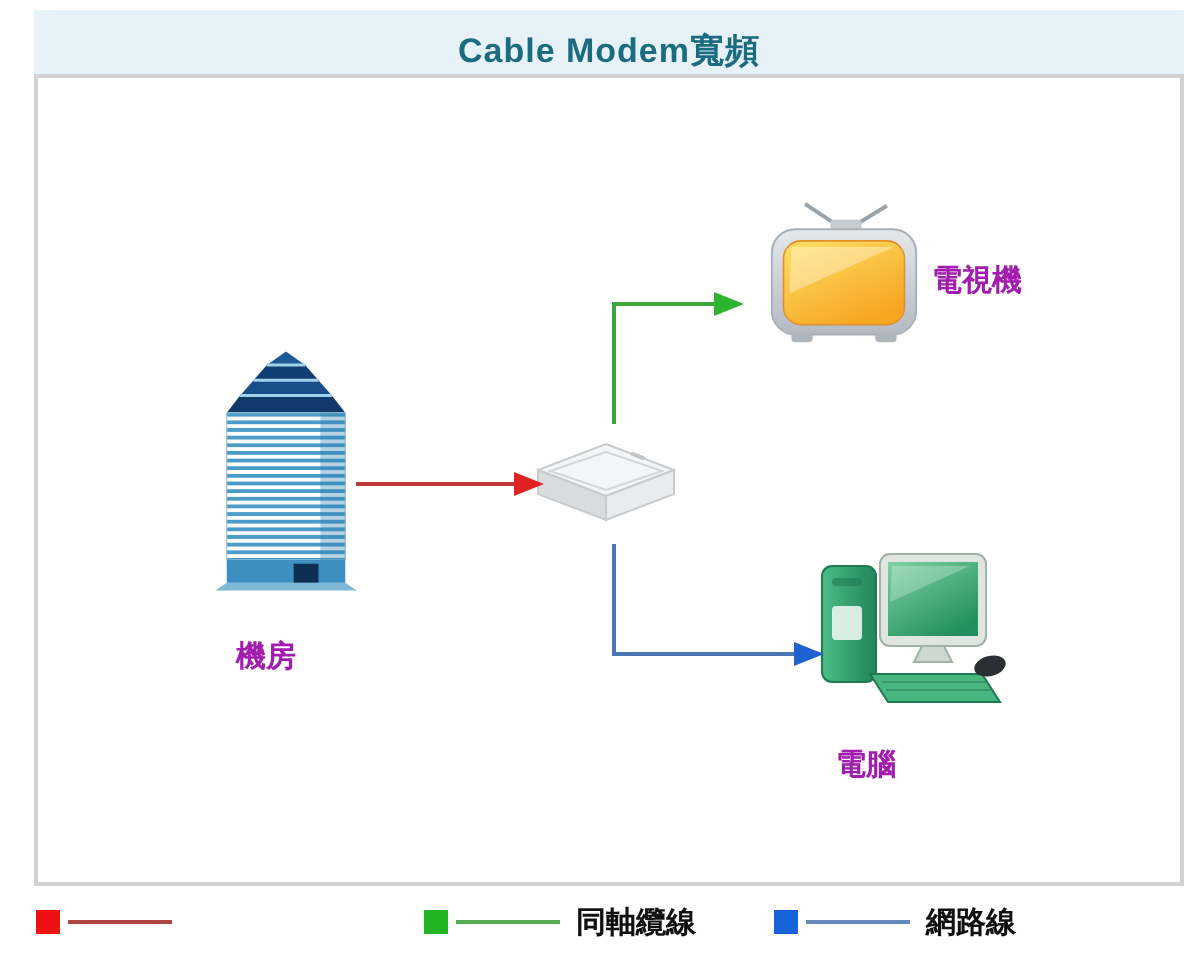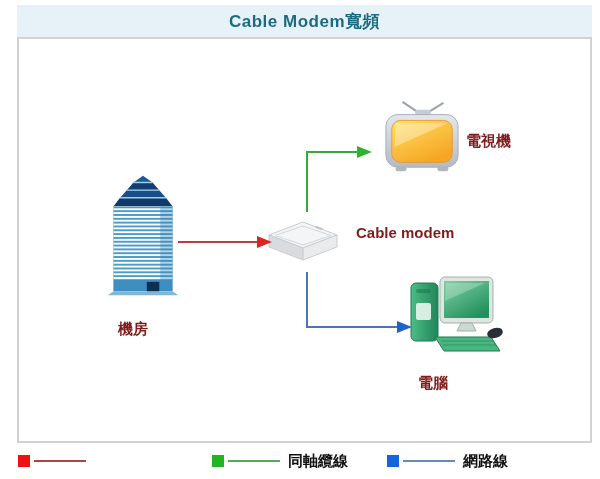--- a/index.html
+++ b/index.html
@@ -4,32 +4,32 @@
 <style>
   html,body{margin:0;padding:0;}
   body{
     width:600px;height:479px;position:relative;overflow:hidden;
     background:#ffffff;
     font-family:"Liberation Sans","DejaVu Sans",sans-serif;
   }
   .titlebar{
     position:absolute;left:17px;top:5px;width:575px;height:32px;
     background:#e7f2f8;
-    display:flex;align-items:center;justify-content:center;
+    display:flex;align-items:flex-end;justify-content:center;
   }
   .title{
     font-size:17px;font-weight:bold;color:#1b6c80;letter-spacing:.5px;
   }
   .canvas{
     position:absolute;left:17px;top:37px;width:571px;height:402px;
     background:#ffffff;border:2px solid #d2d2d2;
   }
   .icon{position:absolute;}
   .node-label{
-    position:absolute;font-weight:bold;color:#7f1d1d;font-size:15px;
+    position:absolute;font-weight:bold;color:#a21caf;font-size:15px;
     white-space:nowrap;line-height:1.25;
   }
   .modem-label{font-size:15px;}
   .arrow-layer{position:absolute;left:0;top:0;width:600px;height:479px;pointer-events:none;}
   .legend-item{
     position:absolute;top:451px;height:20px;display:flex;align-items:center;
   }
   .swatch{width:12px;height:12px;margin-right:4px;}
   .legline{width:52px;height:2px;margin-right:8px;}
   .legend-label{font-size:15px;font-weight:bold;color:#111111;white-space:nowrap;}
@@ -97,21 +97,20 @@
 <div class="node-label" style="left:466px;top:132px">電視機</div>
 
 <svg class="icon" style="left:263px;top:220px" width="80" height="56" viewBox="0 0 80 56">
   <polygon points="40,2 74,15 40,28 6,15" fill="#f4f5f6" stroke="#c9ccce"></polygon>
   <polygon points="6,15 40,28 40,40 6,27" fill="#d9dcdf" stroke="#c9ccce"></polygon>
   <polygon points="40,28 74,15 74,27 40,40" fill="#e9ebed" stroke="#c9ccce"></polygon>
   <polygon points="40,6 68,15.5 40,25 12,15.5" fill="none" stroke="#d3d6d8"></polygon>
   <rect x="52" y="7" width="8" height="2" rx="1" fill="#c2c6c9" transform="rotate(20 56 8)"></rect>
 </svg>
 <div class="node-label modem-label" style="left:356px;top:224px">
-  <div>Cable modem</div>
 </div>
 
 <svg class="icon" style="left:405px;top:275px" width="100" height="92" viewBox="0 0 100 92">
   <defs>
     <linearGradient id="pcscreen" x1="0" y1="0" x2="0.7" y2="1">
       <stop offset="0" stop-color="#7fd0a4"></stop>
         <stop offset="1" stop-color="#22905c"></stop>
     </linearGradient>
     <linearGradient id="pctower" x1="0" y1="0" x2="1" y2="0">
       <stop offset="0" stop-color="#4bbd85"></stop>

